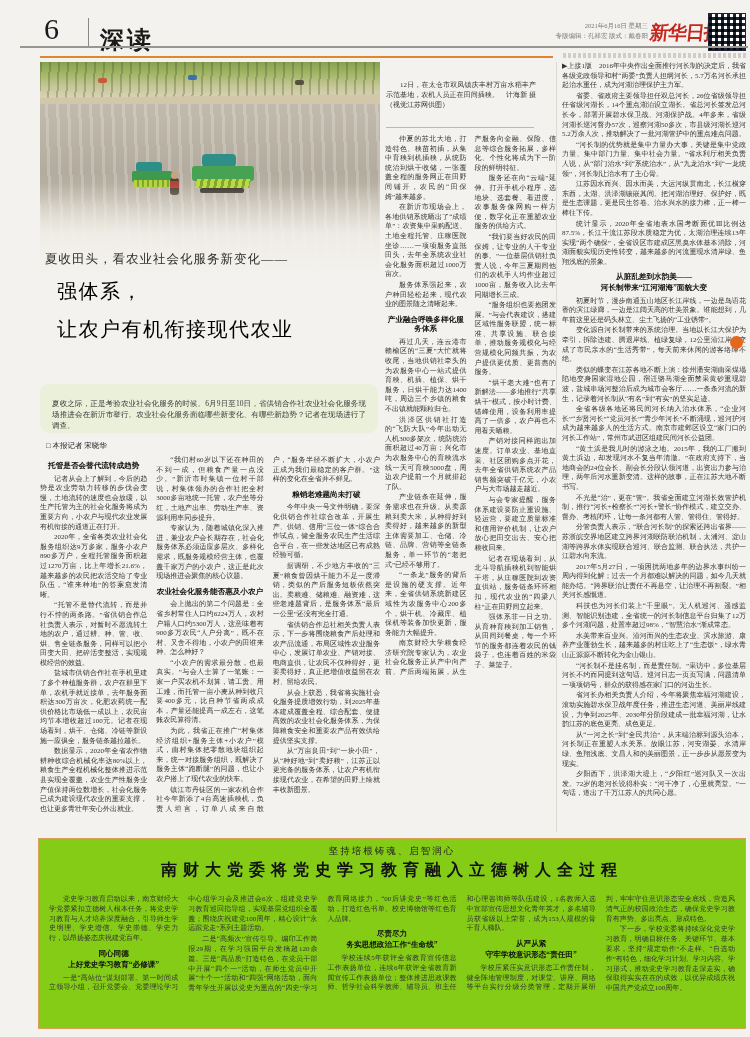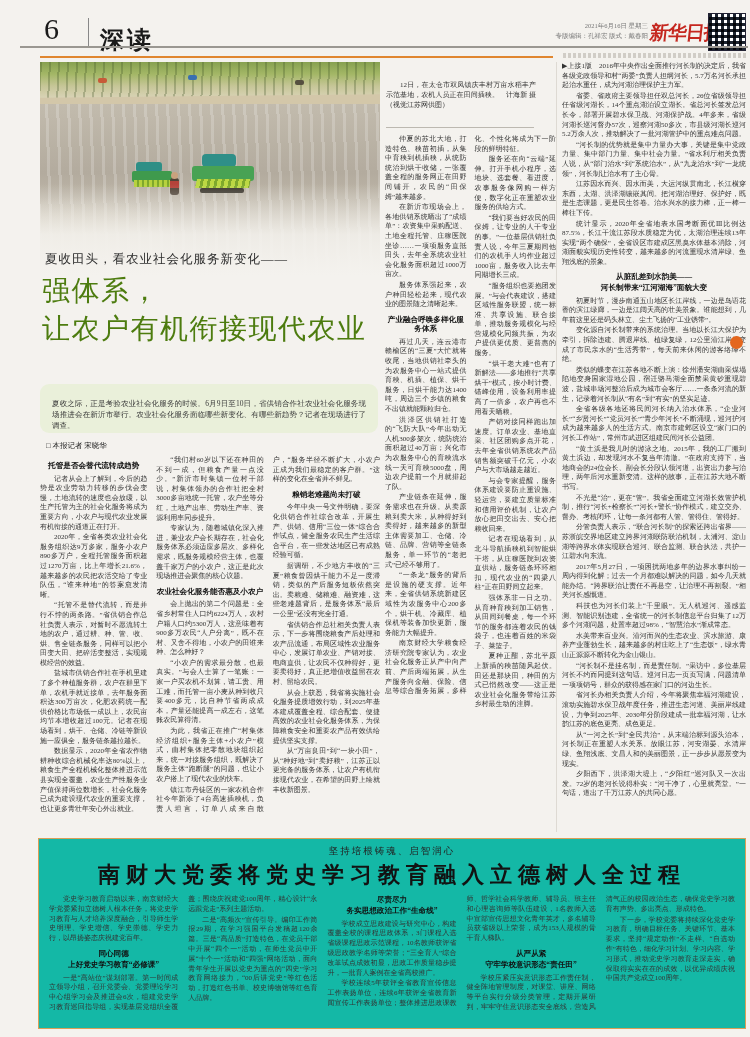--- a/index.html
+++ b/index.html
@@ -47,45 +47,45 @@
   .m1 .tray{position:absolute;left:4px;top:25px;width:54px;height:9px;transform:skewX(-12deg);
       background:repeating-linear-gradient(90deg,#bcd843 0 4px,#7ea82c 4px 7px);}
   .m1 .wh{position:absolute;left:8px;top:34px;width:44px;height:5px;background:#3a352c;border-radius:2px;}
   .fg{position:absolute;left:130px;top:116px;width:9px;height:17px;background:#4f4337;border-radius:3px;}
   .fg:before{content:"";position:absolute;left:1px;top:-6px;width:7px;height:7px;border-radius:50%;background:#caa27e;}
   .fg:after{content:"";position:absolute;left:0;top:3px;width:9px;height:7px;background:#b5433a;}
   .ph-fade{position:absolute;left:0;right:0;bottom:0;height:92px;
       background:linear-gradient(180deg,rgba(244,242,238,0) 0%,rgba(244,242,238,.85) 55%,#f4f2ee 100%);}
   
   .kicker{position:absolute;left:45px;top:251px;width:330px;font-size:12.5px;color:#2f2f2f;letter-spacing:1px;}
-  .headline{position:absolute;left:42px;top:272px;width:336px;font-size:28px;line-height:38px;
-      color:#4d7c0f;letter-spacing:1.5px;}
+  .headline{position:absolute;left:57px;top:272px;width:336px;font-size:20px;line-height:38px;
+      color:#000000;letter-spacing:1.5px;}
   
   .intro{position:absolute;left:40px;top:384px;width:338px;height:49px;box-sizing:border-box;
       background:#eaf0da;border-radius:9px;padding:14px 12px;font-size:7.5px;line-height:11px;
       color:#3a3a3a;text-align:justify;}
   .byline{position:absolute;left:46px;top:441px;font-size:7.5px;color:#222;}
   
   .cols{position:absolute;box-sizing:border-box;font-size:7px;line-height:9.6px;text-align:justify;color:#333;overflow:hidden;}
   .cols p{margin:0 0 1px;text-indent:2em;}
   .cols h4{margin:5px 0 4px;text-align:center;font-size:7.6px;color:#111;text-indent:0;break-inside:avoid;}
   .cols h4.tight{margin-bottom:0;}
   .cols h4.tight2{margin-top:1px;}
   .colsL{left:40px;top:456px;width:340px;height:376px;column-count:3;column-gap:9px;}
   .caption{position:absolute;left:386px;top:80px;width:150px;font-size:7px;line-height:10px;
       text-align:justify;color:#333;text-indent:2em;}
   .cap-rule{position:absolute;left:386px;top:127px;width:148px;height:1px;background:#bcb8b0;}
   .colsR{left:385px;top:135px;width:171px;height:697px;column-count:2;column-gap:8px;}
   .colsRiver{left:562px;top:62px;width:184px;height:770px;column-count:1;}
   .badge{position:absolute;left:730px;top:336px;width:13px;height:13px;border-radius:50%;background:#e4671e;}
   
   .bottom{position:absolute;left:38px;top:838px;width:708px;height:191px;box-sizing:border-box;
-      border:1.5px solid #d8a057;background:#14b8a6;}
+      border:1.5px solid #d8a057;background:#84cc16;}
   .b-kicker{margin-top:6px;text-align:center;font-size:9.5px;letter-spacing:2px;color:#222;}
-  .b-head{margin-top:2px;text-align:center;font-size:22px;font-weight:bold;letter-spacing:6px;color:#121212;white-space:nowrap;}
+  .b-head{margin-top:2px;text-align:center;font-size:16px;font-weight:bold;letter-spacing:6px;color:#121212;white-space:nowrap;}
   .colsB{position:absolute;left:10px;top:56px;width:686px;height:128px;column-count:5;column-gap:10px;
       font-size:7px;line-height:9.8px;}
 </style>
 </head>
 <body>
 
 <div class="page">
 
   <div class="pn">6</div>
   <div class="hvr"></div>
@@ -168,21 +168,20 @@
       <p>“一条龙”服务的背后是设施的硬支撑。近年来，全省供销系统新建区域性为农服务中心200多个，烘干机、冷藏库、植保机等装备加快更新，服务能力大幅提升。</p>
       <p>南京财经大学粮食经济研究院专家认为，农业社会化服务正从产中向产前、产后两端拓展，从生产服务向金融、保险、信息等综合服务拓展，多样化、个性化将成为下一阶段的鲜明特征。</p>
       <p>服务还在向“云端”延伸。打开手机小程序，选地块、选套餐、看进度，农事服务像网购一样方便，数字化正在重塑农业服务的供给方式。</p>
       <p>“我们要当好农民的田保姆，让专业的人干专业的事。”一位基层供销社负责人说，今年三夏期间他们的农机手人均作业超过1000亩，服务收入比去年同期增长三成。</p>
       <p>“服务组织也要抱团发展。”与会代表建议，搭建区域性服务联盟，统一标准、共享设施、联合接单，推动服务规模化与经营规模化同频共振，为农户提供更优质、更普惠的服务。</p>
       <p>“烘干老大难”也有了新解法——多地推行“共享烘干”模式，按小时计费、错峰使用，设备利用率提高了一倍多，农户再也不用看天晒粮。</p>
       <p>产销对接同样跑出加速度。订单农业、基地直采、社区团购多点开花，去年全省供销系统农产品销售额突破千亿元，小农户与大市场越走越近。</p>
       <p>与会专家提醒，服务体系建设要防止重设施、轻运营，要建立质量标准和信用评价机制，让农户放心把田交出去、安心把粮收回来。</p>
       <p>记者在现场看到，从北斗导航插秧机到智能烘干塔，从庄稼医院到农资直供站，服务链条环环相扣，现代农业的“四梁八柱”正在田野间立起来。</p>
       <p>强体系非一日之功。从育种育秧到加工销售，从田间到餐桌，每一个环节的服务都连着农民的钱袋子，也连着百姓的米袋子、菜篮子。</p>
-      <p>夏种正酣，苏北平原上新插的秧苗随风起伏。田还是那块田，种田的方式已悄然改变——这正是农业社会化服务带给江苏乡村最生动的注脚。</p>
     </div>
 
   <div class="cols colsRiver">
       <p class="noind" style="text-indent: 0px;">▶上接1版　2016年中央作出全面推行河长制的决定后，我省各级党政领导和村“两委”负责人担纲河长，5.7万名河长承担起治水重任，成为河湖治理保护主力军。</p>
       <p>省委、省政府主要领导担任双总河长，26位省级领导担任省级河湖长，14个重点湖泊设立湖长。省总河长签发总河长令，部署开展碧水保卫战、河湖保护战。4年多来，省级河湖长巡河督办57次，巡察河湖50多次，市县级河湖长巡河5.2万余人次，推动解决了一批河湖管护中的重点难点问题。</p>
       <p>“河长制的优势就是集中力量办大事，关键是集中党政力量、集中部门力量、集中社会力量。”省水利厅相关负责人说，从“部门治水”到“系统治水”，从“九龙治水”到“一龙统领”，河长制让治水有了主心骨。</p>
       <p>江苏因水而兴、因水而美，大运河纵贯南北，长江横穿东西，太湖、洪泽湖镶嵌其间。把河湖治理好、保护好，既是生态课题，更是民生答卷。治水兴水的接力棒，正一棒一棒往下传。</p>
       <p>统计显示，2020年全省地表水国考断面优Ⅲ比例达87.5%，长江干流江苏段水质稳定为优，太湖治理连续13年实现“两个确保”，全省设区市建成区黑臭水体基本消除，河湖面貌实现历史性转变，越来越多的河流重现水清岸绿、鱼翔浅底的景象。</p>
       <h4 class="tight">从脏乱差到水韵美——</h4>
       <h4 class="tight2">河长制带来“江河湖海”面貌大变</h4>
@@ -207,21 +206,20 @@
     <div class="b-kicker">坚持培根铸魂、启智润心</div>
     <div class="b-head">南财大党委将党史学习教育融入立德树人全过程</div>
     <div class="cols colsB">
         <p>党史学习教育启动以来，南京财经大学党委紧扣立德树人根本任务，将党史学习教育与人才培养深度融合，引导师生学史明理、学史增信、学史崇德、学史力行，以昂扬姿态庆祝建党百年。</p>
         <h4 class="tight">同心同德</h4>
         <h4 class="tight2">上好党史学习教育“必修课”</h4>
         <p>一是“高站位”谋划部署。第一时间成立领导小组，召开党委会、党委理论学习中心组学习会及推进会6次，组建党史学习教育巡回指导组，实现基层党组织全覆盖；围绕庆祝建党100周年，精心设计“永远跟党走”系列主题活动。</p>
         <p>二是“高频次”宣传引导。编印工作简报29期，在学习强国平台发稿超120余篇。三是“高品质”打造特色，在党员干部中开展“四个一”活动，在师生党员中开展“十个一”活动和“四强”网络活动，面向青年学生开展以党史为重点的“四史”学习教育网络接力，“00后讲党史”等红色活动，打造红色书单、校史博物馆等红色育人品牌。</p>
         <h4 class="tight">尽责尽力</h4>
         <h4 class="tight2">务实思想政治工作“生命线”</h4>
-        <p>学校成立思政建设与研究中心，构建覆盖全校的课程思政体系，3门课程入选省级课程思政示范课程，10名教师获评省级思政教学名师等荣誉；“三全育人”综合改革试点成效初显，思政工作质量稳步提升，一批育人案例在全省高校推广。</p>
         <p>学校连续5年获评全省教育宣传信息工作表扬单位，连续6年获评全省教育新闻宣传工作表扬单位；整体推进思政课教师、哲学社会科学教师、辅导员、班主任和心理咨询师等队伍建设，1名教师入选中宣部宣传思想文化青年英才，多名辅导员获省级以上荣誉，成为153人规模的骨干育人梯队。</p>
         <h4 class="tight">从严从紧</h4>
         <h4 class="tight2">守牢学校意识形态“责任田”</h4>
         <p>学校压紧压实意识形态工作责任制，健全阵地管理制度，对课堂、讲座、网络等平台实行分级分类管理，定期开展研判，牢牢守住意识形态安全底线，营造风清气正的校园政治生态，确保党史学习教育有声势、多出亮点、形成特色。</p>
         <p>下一步，学校党委将持续深化党史学习教育，明确目标任务、关键环节、基本要求，坚持“规定动作”不走样、“自选动作”有特色，细化学习计划、学习内容、学习形式，推动党史学习教育走深走实，确保取得实实在在的成效，以优异成绩庆祝中国共产党成立100周年。</p>
       </div>
   </div>
 
 </div>
 

